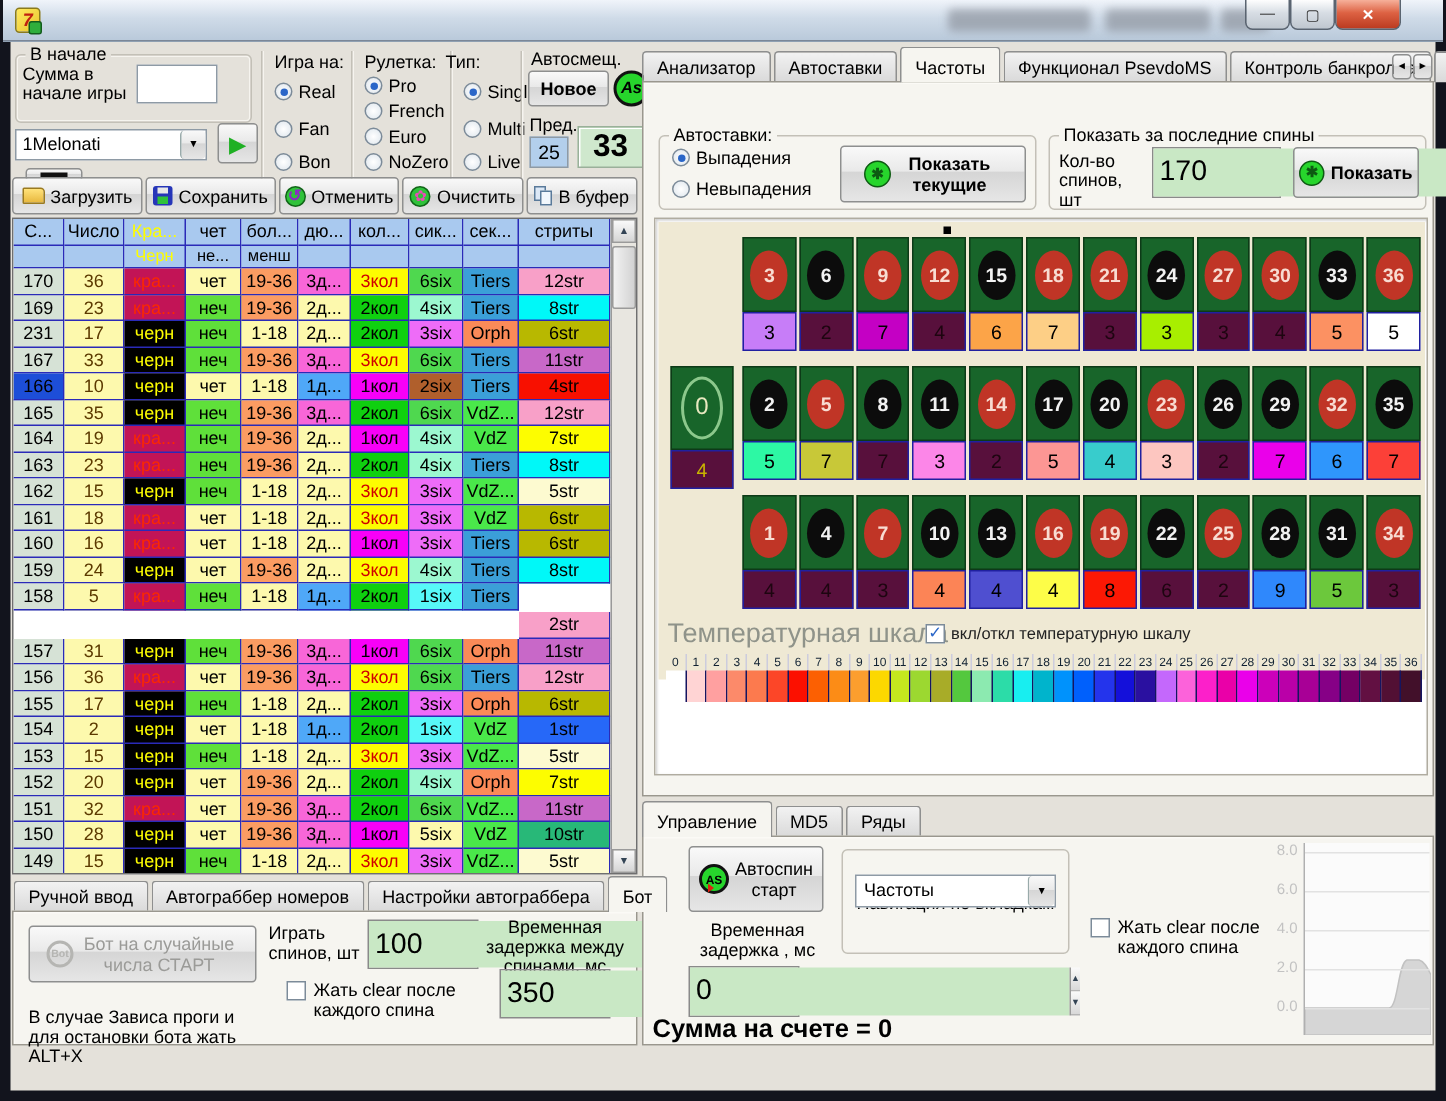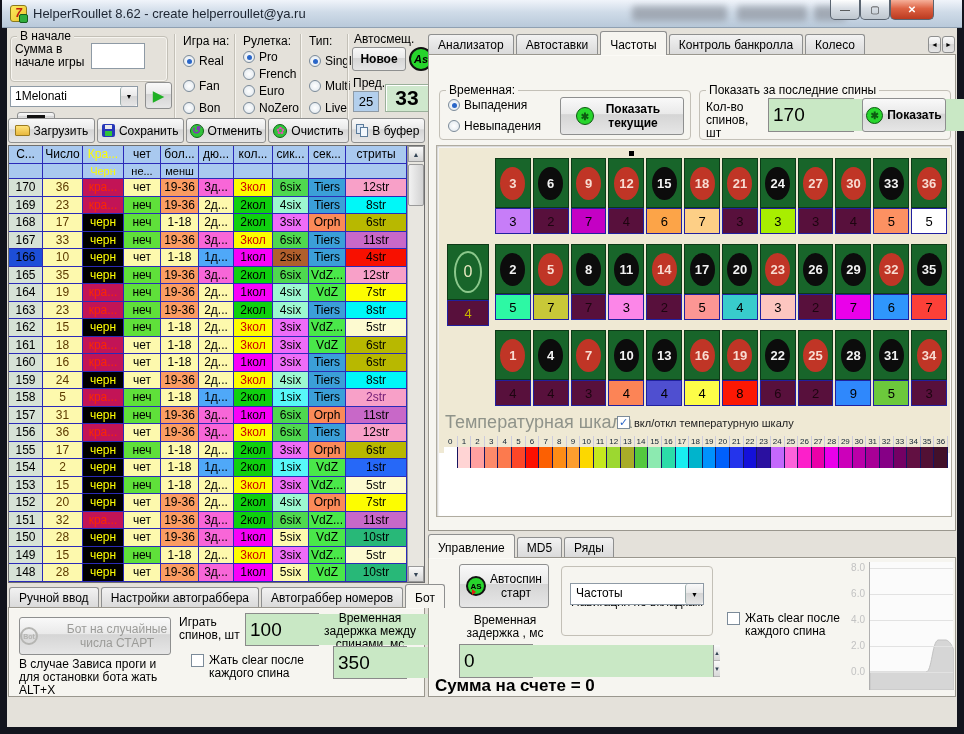--- a/index.html
+++ b/index.html
@@ -16,21 +16,21 @@
   .capbtn{position:absolute;top:0;height:20px;border:1px solid #5a6470;border-top:none;border-radius:0 0 5px 5px;
     background:linear-gradient(#fefefe,#d7dde4 45%,#bfc7cf);display:flex;align-items:center;justify-content:center;font-size:10px;color:#333;cursor:default;}
   #btn-close{background:linear-gradient(#f6b09a,#dd6243 45%,#bb3a20);color:#fff;font-weight:bold;}
   
   #client{position:absolute;left:7px;top:28px;right:7px;bottom:7px;background:#e4e1da;font-size:12px;color:#000;}
   .groupbox{position:absolute;border:1px solid #c3c0b7;border-radius:4px;box-shadow:inset 0 0 0 1px #f6f4ef;}
   .gb-legend{position:absolute;top:-8px;left:6px;background:#e4e1da;padding:0 3px;font-size:12px;}
   .vsep{position:absolute;width:2px;border-left:1px solid #c3c0b7;border-right:1px solid #f6f4ef;}
   .btn{display:flex;align-items:center;justify-content:center;gap:4px;border:1px solid #8e8f8f;border-radius:3px;
     background:linear-gradient(#f9f9f9,#e9e9e9 45%,#d5d5d5 46%,#e6e6e6);font-size:12px;cursor:default;}
-  .btn.disabled{color:#9b9b98;justify-content:space-between;}
+  .btn.disabled{color:#9b9b98;}
   .field{background:#fff;border:1px solid #8e9aa5;}
   .radio{display:flex;align-items:center;gap:4px;position:absolute;font-size:12px;white-space:nowrap;}
   .rdot{width:12px;height:12px;border-radius:50%;border:1px solid #7c8b99;background:radial-gradient(#fff,#dde5ec);display:inline-block;position:relative;}
   .rdot.sel:after{content:"";position:absolute;left:3px;top:3px;width:5px;height:5px;border-radius:50%;background:#2a66c8;}
   .checkbox{width:13px;height:13px;border:1px solid #7c8b99;background:#fff;display:inline-block;text-align:center;line-height:11px;font-size:11px;color:#2a66c8;}
   .spin{position:absolute;display:flex;border:1px solid #8a8a8a;background:#c9e8c5;}
   .spin .val{flex:1;font-size:19px;padding:2px 4px;background:#c9e8c5;border:none;outline:none;font-family:"Liberation Sans",sans-serif;}
   .spin .arrows{width:17px;display:flex;flex-direction:column;border-left:1px solid #9a9a9a;}
   .spin .arrows div{flex:1;font-size:6px;display:flex;align-items:center;justify-content:center;background:linear-gradient(#fafafa,#d8d8d8);border-bottom:1px solid #b5b5b5;color:#345;}
   .tabrow{position:absolute;display:flex;align-items:flex-end;}
@@ -76,21 +76,20 @@
   .ssep{position:absolute;top:3px;bottom:3px;width:2px;border-left:1px solid #c8c8c8;border-right:1px solid #fff;}
   .label2{line-height:13px;}
   .iconcircle{border-radius:50%;display:flex;align-items:center;justify-content:center;flex:none;}
 </style>
 </head>
 <body>
 
 <div id="win">
   <div id="titlebar">
     <div id="appicon">7</div>
-    <div id="title-text">HelperRoullet 8.62 - create helperroullet@ya.ru</div>
     <div class="blurblock" style="left:630px;width:95px;"></div>
     <div class="blurblock" style="left:735px;width:70px;"></div>
     <div class="blurblock" style="left:812px;width:32px;"></div>
     <div class="capbtn" id="btn-min" style="right:102px;width:30px;">
         <span>—</span>
       </div>
     <div class="capbtn" id="btn-max" style="right:72px;width:30px;">
         <span>▢</span>
       </div>
     <div class="capbtn" id="btn-close" style="right:28px;width:44px;">
@@ -150,21 +149,21 @@
           <span class="rdot"></span>
           <span>Euro</span>
         </div>
         <div class="radio" style="left: 236px; top: 73px;">
           <span class="rdot"></span>
           <span>NoZero</span>
         </div>
       </div>
 
     <div class="vsep" style="left:293px;top:6px;height:86px;"></div>
-    <div style="position:absolute;left:302px;top:6px;">Тип:</div>
+    <div style="position:absolute;left:290px;top:6px;">Тип:</div>
     <div id="type-radios">
         <div class="radio" style="left: 302px; top: 26px;">
           <span class="rdot sel"></span>
           <span>Singl</span>
         </div>
         <div class="radio" style="left: 302px; top: 51px;">
           <span class="rdot"></span>
           <span>Multi</span>
         </div>
         <div class="radio" style="left: 302px; top: 73px;">
@@ -256,21 +255,21 @@
             <span class="hc" style="background: rgb(194, 20, 86); color: rgb(251, 40, 0);">кра...</span>
             <span class="hc" style="background: rgb(95, 224, 58); color: rgb(0, 0, 0);">неч</span>
             <span class="hc" style="background: rgb(251, 156, 98); color: rgb(0, 0, 0);">19-36</span>
             <span class="hc" style="background: rgb(253, 249, 173); color: rgb(0, 0, 0);">2д...</span>
             <span class="hc" style="background: rgb(15, 208, 15); color: rgb(0, 0, 0);">2кол</span>
             <span class="hc" style="background: rgb(156, 248, 208); color: rgb(0, 0, 0);">4six</span>
             <span class="hc" style="background: rgb(59, 159, 216); color: rgb(0, 0, 0);">Tiers</span>
             <span class="hc" style="background: rgb(0, 248, 248); color: rgb(0, 0, 0);">8str</span>
           </div>
           <div class="hrow">
-            <span class="hc" style="background: rgb(214, 226, 214); color: rgb(0, 0, 0);">168</span>
+            <span class="hc" style="background: rgb(214, 226, 214); color: rgb(0, 0, 0);">231</span>
             <span class="hc" style="background: rgb(253, 249, 173); color: rgb(92, 58, 0);">17</span>
             <span class="hc" style="background: rgb(0, 0, 0); color: rgb(253, 253, 0);">черн</span>
             <span class="hc" style="background: rgb(95, 224, 58); color: rgb(0, 0, 0);">неч</span>
             <span class="hc" style="background: rgb(253, 249, 173); color: rgb(0, 0, 0);">1-18</span>
             <span class="hc" style="background: rgb(253, 249, 173); color: rgb(0, 0, 0);">2д...</span>
             <span class="hc" style="background: rgb(15, 208, 15); color: rgb(0, 0, 0);">2кол</span>
             <span class="hc" style="background: rgb(238, 108, 248); color: rgb(0, 0, 0);">3six</span>
             <span class="hc" style="background: rgb(251, 138, 88); color: rgb(0, 0, 0);">Orph</span>
             <span class="hc" style="background: rgb(184, 184, 0); color: rgb(0, 0, 0);">6str</span>
           </div>
@@ -385,21 +384,21 @@
           <div class="hrow">
             <span class="hc" style="background: rgb(214, 226, 214); color: rgb(0, 0, 0);">158</span>
             <span class="hc" style="background: rgb(253, 249, 173); color: rgb(92, 58, 0);">5</span>
             <span class="hc" style="background: rgb(194, 20, 86); color: rgb(251, 40, 0);">кра...</span>
             <span class="hc" style="background: rgb(95, 224, 58); color: rgb(0, 0, 0);">неч</span>
             <span class="hc" style="background: rgb(253, 249, 173); color: rgb(0, 0, 0);">1-18</span>
             <span class="hc" style="background: rgb(79, 168, 248); color: rgb(0, 0, 0);">1д...</span>
             <span class="hc" style="background: rgb(15, 208, 15); color: rgb(0, 0, 0);">2кол</span>
             <span class="hc" style="background: rgb(87, 248, 248); color: rgb(0, 0, 0);">1six</span>
             <span class="hc" style="background: rgb(59, 159, 216); color: rgb(0, 0, 0);">Tiers</span>
-            <span class="hc" style="background: rgb(248, 160, 200); color: #701a75;">2str</span>
+            <span class="hc" style="background: rgb(248, 160, 200); color: #000000; margin-top: 19px;">2str</span>
           </div>
           <div class="hrow">
             <span class="hc" style="background: rgb(214, 226, 214); color: rgb(0, 0, 0);">157</span>
             <span class="hc" style="background: rgb(253, 249, 173); color: rgb(92, 58, 0);">31</span>
             <span class="hc" style="background: rgb(0, 0, 0); color: rgb(253, 253, 0);">черн</span>
             <span class="hc" style="background: rgb(95, 224, 58); color: rgb(0, 0, 0);">неч</span>
             <span class="hc" style="background: rgb(251, 156, 98); color: rgb(0, 0, 0);">19-36</span>
             <span class="hc" style="background: rgb(248, 102, 216); color: rgb(0, 0, 0);">3д...</span>
             <span class="hc" style="background: rgb(248, 0, 248); color: rgb(0, 0, 0);">1кол</span>
             <span class="hc" style="background: rgb(79, 216, 79); color: rgb(0, 0, 0);">6six</span>
@@ -530,22 +529,22 @@
       <div id="hscroll">
         <div class="sbtn">▲</div>
         <div id="hthumb"></div>
         <div style="flex:1;"></div>
         <div class="sbtn">▼</div>
       </div>
     </div>
 
     <div class="tabrow" id="input-tabs" style="left:2px;top:558px;height:22px;">
         <div class="tab">Ручной ввод</div>
+        <div class="tab">Автограббер номеров</div>
         <div class="tab">Настройки автограббера</div>
-        <div class="tab">Автограббер номеров</div>
         <div class="tab active">Бот</div>
       </div>
     <div class="panelbox" style="left:1px;top:579px;width:417px;height:90px;background:#f6f5f0;">
       <div class="btn disabled" style="position:absolute;left:10px;top:9px;width:152px;height:38px;">
         <span class="iconcircle" style="width:18px;height:18px;border:2px solid #b5b5b2;color:#b5b5b2;font-size:7px;font-weight:bold;">
             <span>Bot</span>
           </span>
         <span style="width:106px;text-align:center;">Бот на случайные числа СТАРТ</span>
       </div>
       <div class="label2" style="position:absolute;left:170px;top:8px;width:64px;">Играть спинов, шт</div>
@@ -561,41 +560,42 @@
         <input class="val" value="350" style="">
         <div class="arrows">
             <div>▲</div>
             <div>▼</div>
           </div>
       </div>
       <div style="position:absolute;left:182px;top:46px;display:flex;gap:5px;">
         <span class="checkbox"></span>
         <span class="label2" style="width:110px;">Жать clear после каждого спина</span>
       </div>
-      <div class="label2" style="position:absolute;left:10px;top:50px;width:160px;">В случае Зависа проги и для остановки бота жать ALT+X</div>
+      <div class="label2" style="position:absolute;left:10px;top:64px;width:160px;">В случае Зависа проги и для остановки бота жать ALT+X</div>
     </div>
 
     <div class="tabrow" id="right-tabs" style="left:421px;top:4px;height:23px;">
         <div class="tab">Анализатор</div>
         <div class="tab">Автоставки</div>
         <div class="tab active">Частоты</div>
+        <div class="tab">Функционал PsevdoMS</div>
         <div class="tab">Контроль банкролла</div>
         <div class="tab">Колесо</div>
       </div>
     <div class="btn" style="position:absolute;left:921px;top:8px;width:13px;height:17px;font-size:7px;">
         <span>◄</span>
       </div>
     <div class="btn" style="position:absolute;left:935px;top:8px;width:13px;height:17px;font-size:7px;">
         <span>►</span>
       </div>
 
     <div class="panelbox" style="left:421px;top:26px;width:528px;height:477px;background:#f6f5f0;"></div>
 
     <div class="groupbox" style="left:432px;top:62px;width:252px;height:50px;background:#f6f5f0;">
-      <div class="gb-legend" style="background:#f6f5f0;">Временная:</div>
+      <div class="gb-legend" style="background:#f6f5f0;">Автоставки:</div>
       <div id="show-radios">
           <div class="radio" style="left: 8px; top: 7px;">
             <span class="rdot sel"></span>
             <span>Выпадения</span>
           </div>
           <div class="radio" style="left: 8px; top: 28px;">
             <span class="rdot"></span>
             <span>Невыпадения</span>
           </div>
         </div>

